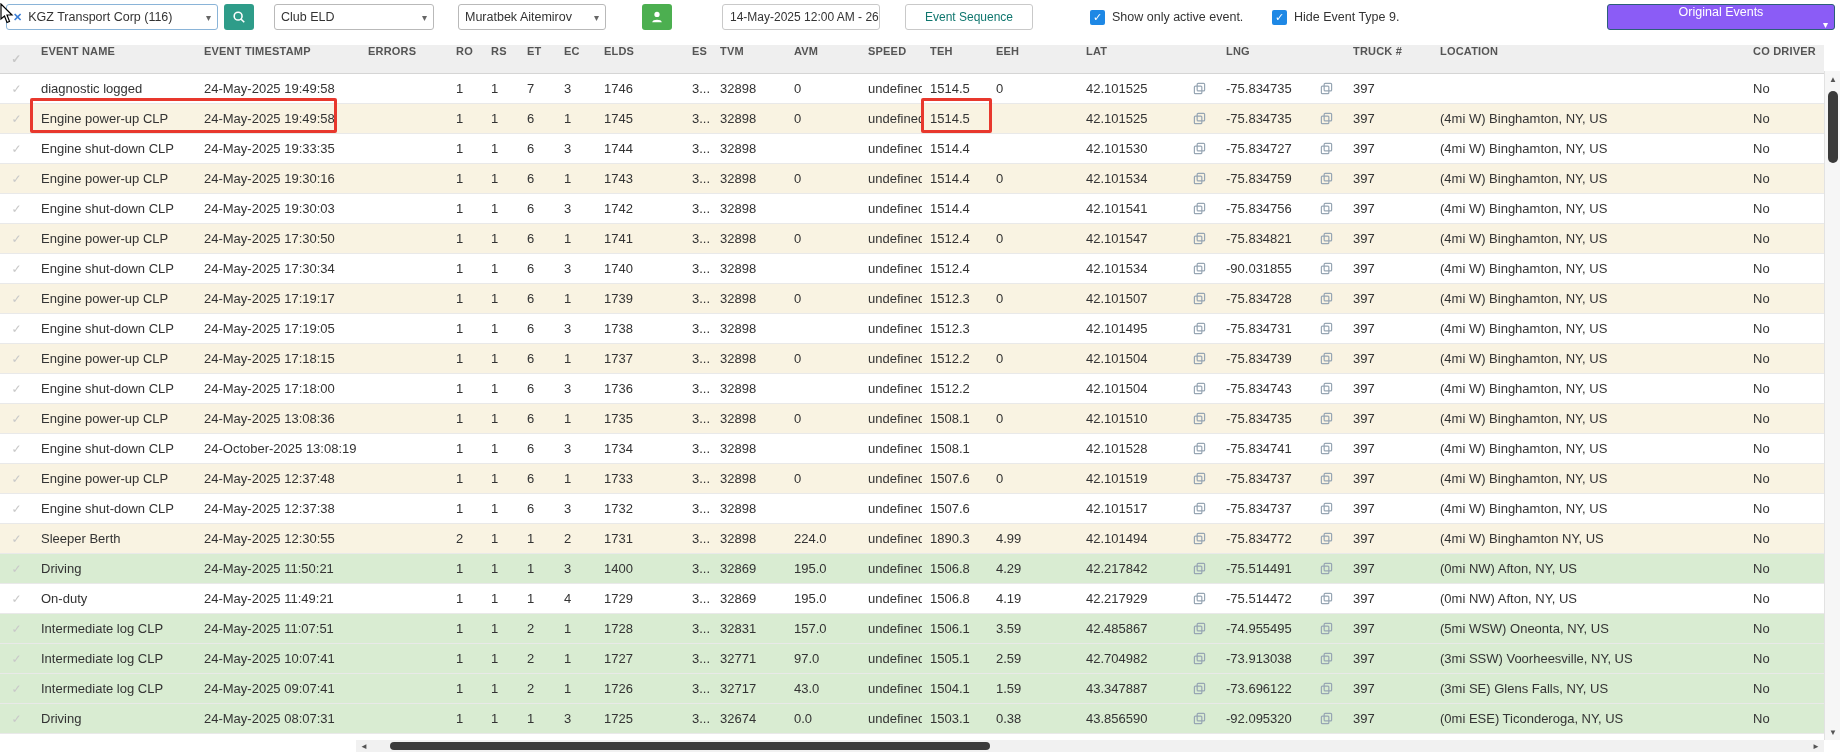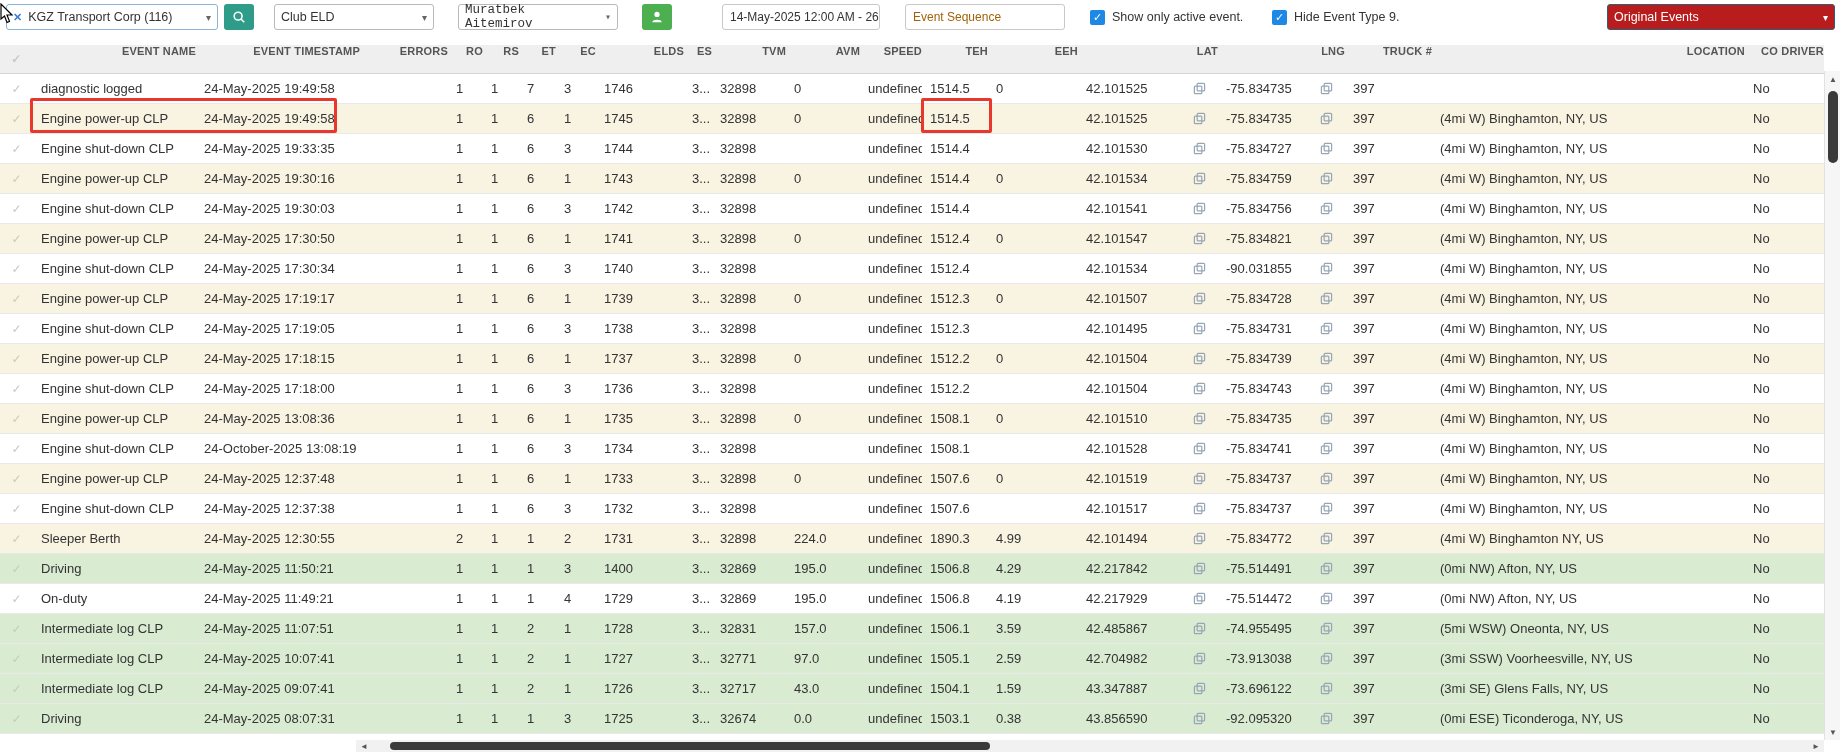--- a/index.html
+++ b/index.html
@@ -10,42 +10,42 @@
   .toolbar { position: absolute; left: 0; top: 0; width: 1840px; height: 38px; background: #fff; }
   .ctl { position: absolute; top: 4px; height: 26px; }
   .select { background: #fff; border: 1px solid #b9b9b9; border-radius: 3px;
     display: flex; align-items: center; padding: 0 6px; font-size: 12.5px; color: #333; cursor: pointer; }
   .select .caret { margin-left: auto; color: #666; font-size: 10px; padding-left: 6px; }
   .company { left: 6px; width: 212px; border-color: #8ab4d8; }
   .clear-x { color: #3d7fd6; font-size: 11px; margin-right: 6px; font-weight: bold; }
   .icon-btn { border: none; border-radius: 3px; display: flex; align-items: center; justify-content: center; cursor: pointer; }
   .search-btn { left: 224px; width: 30px; background: #2e9c89; }
   .eld { left: 274px; width: 160px; align-items: center; }
-  .driver { left: 458px; width: 160px; font-family: Liberation Mono, monospace; }
+  .driver { left: 458px; width: 148px; }
   .person-btn { left: 642px; width: 30px; background: #4caf50; }
   .tbox { background: #fff; border: 1px solid #c9c9c9; border-radius: 3px; font-size: 12px;
     color: #333; padding: 0 7px; display: flex; align-items: center; white-space: nowrap; overflow: hidden; }
   .date { left: 722px; width: 158px; }
-  .seq { left: 905px; width: 160px; color: #a16207; }
+  .seq { left: 905px; width: 128px; color: #0f766e; justify-content: center; }
   .cb { display: flex; align-items: center; cursor: pointer; }
   .cb1 { left: 1090px; } .cb2 { left: 1272px; }
   .cbbox { width: 15px; height: 15px; background: #1e88e5; border-radius: 2px; color: #fff;
     font-size: 11px; display: flex; align-items: center; justify-content: center; margin-right: 7px; }
   .cblabel { font-size: 12.5px; color: #333; }
   .apply-btn { left: 1481px; width: 96px; background: #a85f3a; color: #fff; font-size: 13px;
     border: none; border-radius: 3px; cursor: pointer; margin-top: 48px; }
-  .events-sel { left: 1607px; width: 228px; background: #b91c1c; border: 1px solid #2c5f78;
-    color: #fff; border-radius: 3px; }
+  .events-sel { left: 1607px; width: 228px; background: #8b5cf6; border: 1px solid #2c5f78;
+    color: #fff; border-radius: 3px; flex-direction: column; }
   .events-sel .caret { color: #fff; }
 
   
   .table-wrap { position: absolute; left: 0; top: 45px; width: 1824px; height: 695px; overflow: hidden; }
   table { border-collapse: collapse; table-layout: fixed; width: 1824px; }
   th { background: #efefef; border-bottom: 1px solid #d5d5d5; height: 26px; font-size: 11px;
-    font-weight: 700; color: #555; text-align: right; padding: 0 0 16px 8px; white-space: nowrap;
+    font-weight: 700; color: #555; text-align: left; padding: 0 0 16px 8px; white-space: nowrap;
     overflow: hidden; letter-spacing: .2px; cursor: pointer; }
   td { height: 30px; border-bottom: 1px solid #e9e9e9; font-size: 13px; color: #333;
     padding: 0 0 0 8px; white-space: nowrap; overflow: hidden; position: relative; }
   tr.bg-white td { background: #fff; }
   tr.bg-tan td { background: #f9f3e2; }
   tr.bg-green td { background: #d9ecd2; }
   .check-cell, th.check-h { text-align: center; padding: 0; }
   .rowcheck, .headcheck { color: #c8c8c8; font-size: 12px; }
   .copy { position: absolute; right: 12px; top: 8px; width: 13px; height: 13px; cursor: pointer; }
   .copy rect { fill: none; stroke: #97a6b4; stroke-width: 1.3; }

